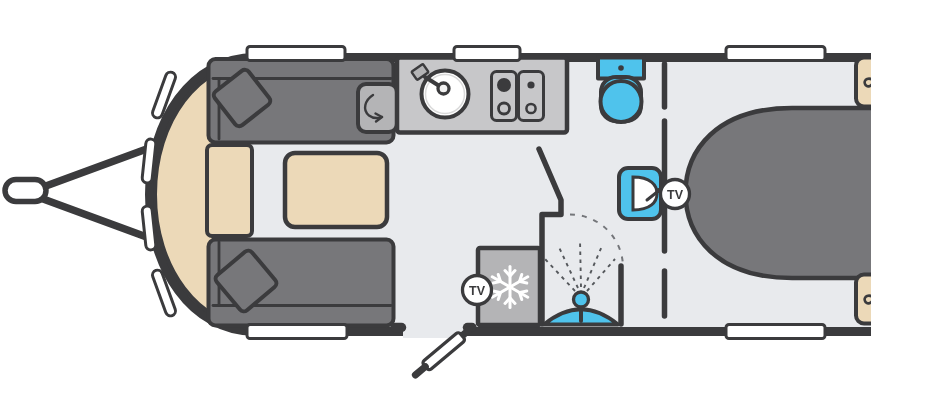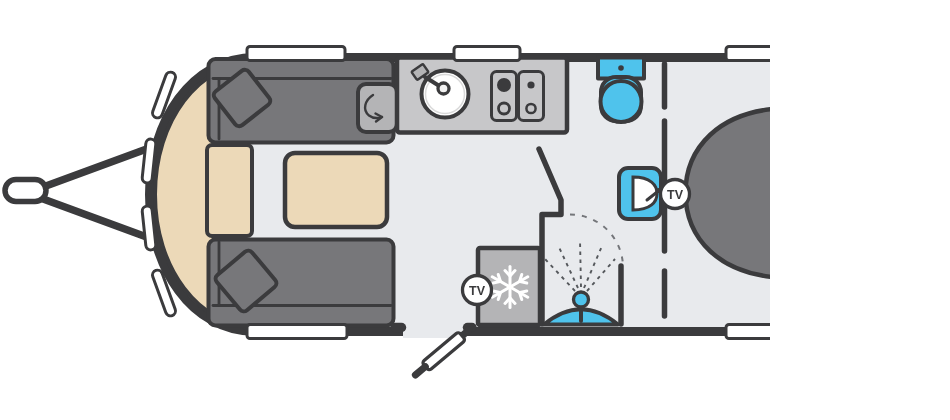--- a/index.html
+++ b/index.html
@@ -1,16 +1,16 @@
 <!DOCTYPE html>
 <html><head>
 <meta charset="utf-8">
 <style>
   html,body{margin:0;padding:0;background:#ffffff;}
-  .stage{width:770px;height:420px;position:relative;background:#ffffff;overflow:hidden;}
+  .stage{width:871px;height:420px;position:relative;background:#ffffff;overflow:hidden;}
   svg{display:block;}
   .bar{stroke:#3b3b3d;stroke-width:7.5;stroke-linecap:round;}
   .pill{fill:#ffffff;stroke:#3b3b3d;stroke-width:5.5;}
   .bodyshell{fill:#e8eaed;stroke:#3b3b3d;stroke-width:9;}
   .beige{fill:#ecd9b8;}
   .uph{fill:#77777a;}
   .counter{fill:#c7c7c9;}
   .midgray{fill:#b4b4b6;}
   .blue{fill:#4fc3ec;}
   .white{fill:#ffffff;}

